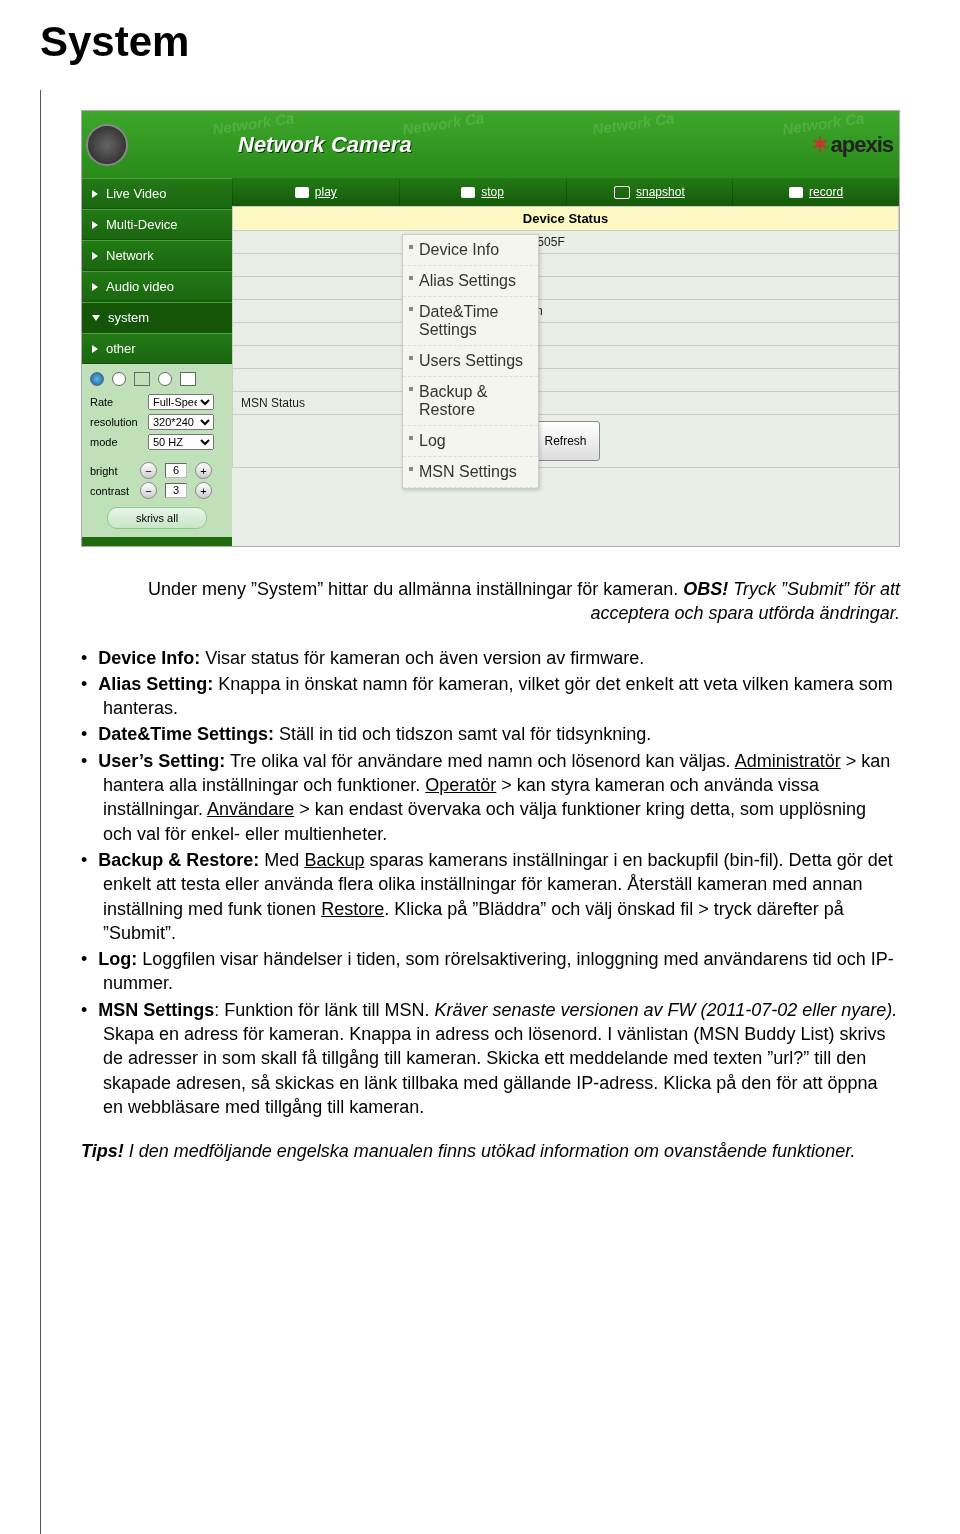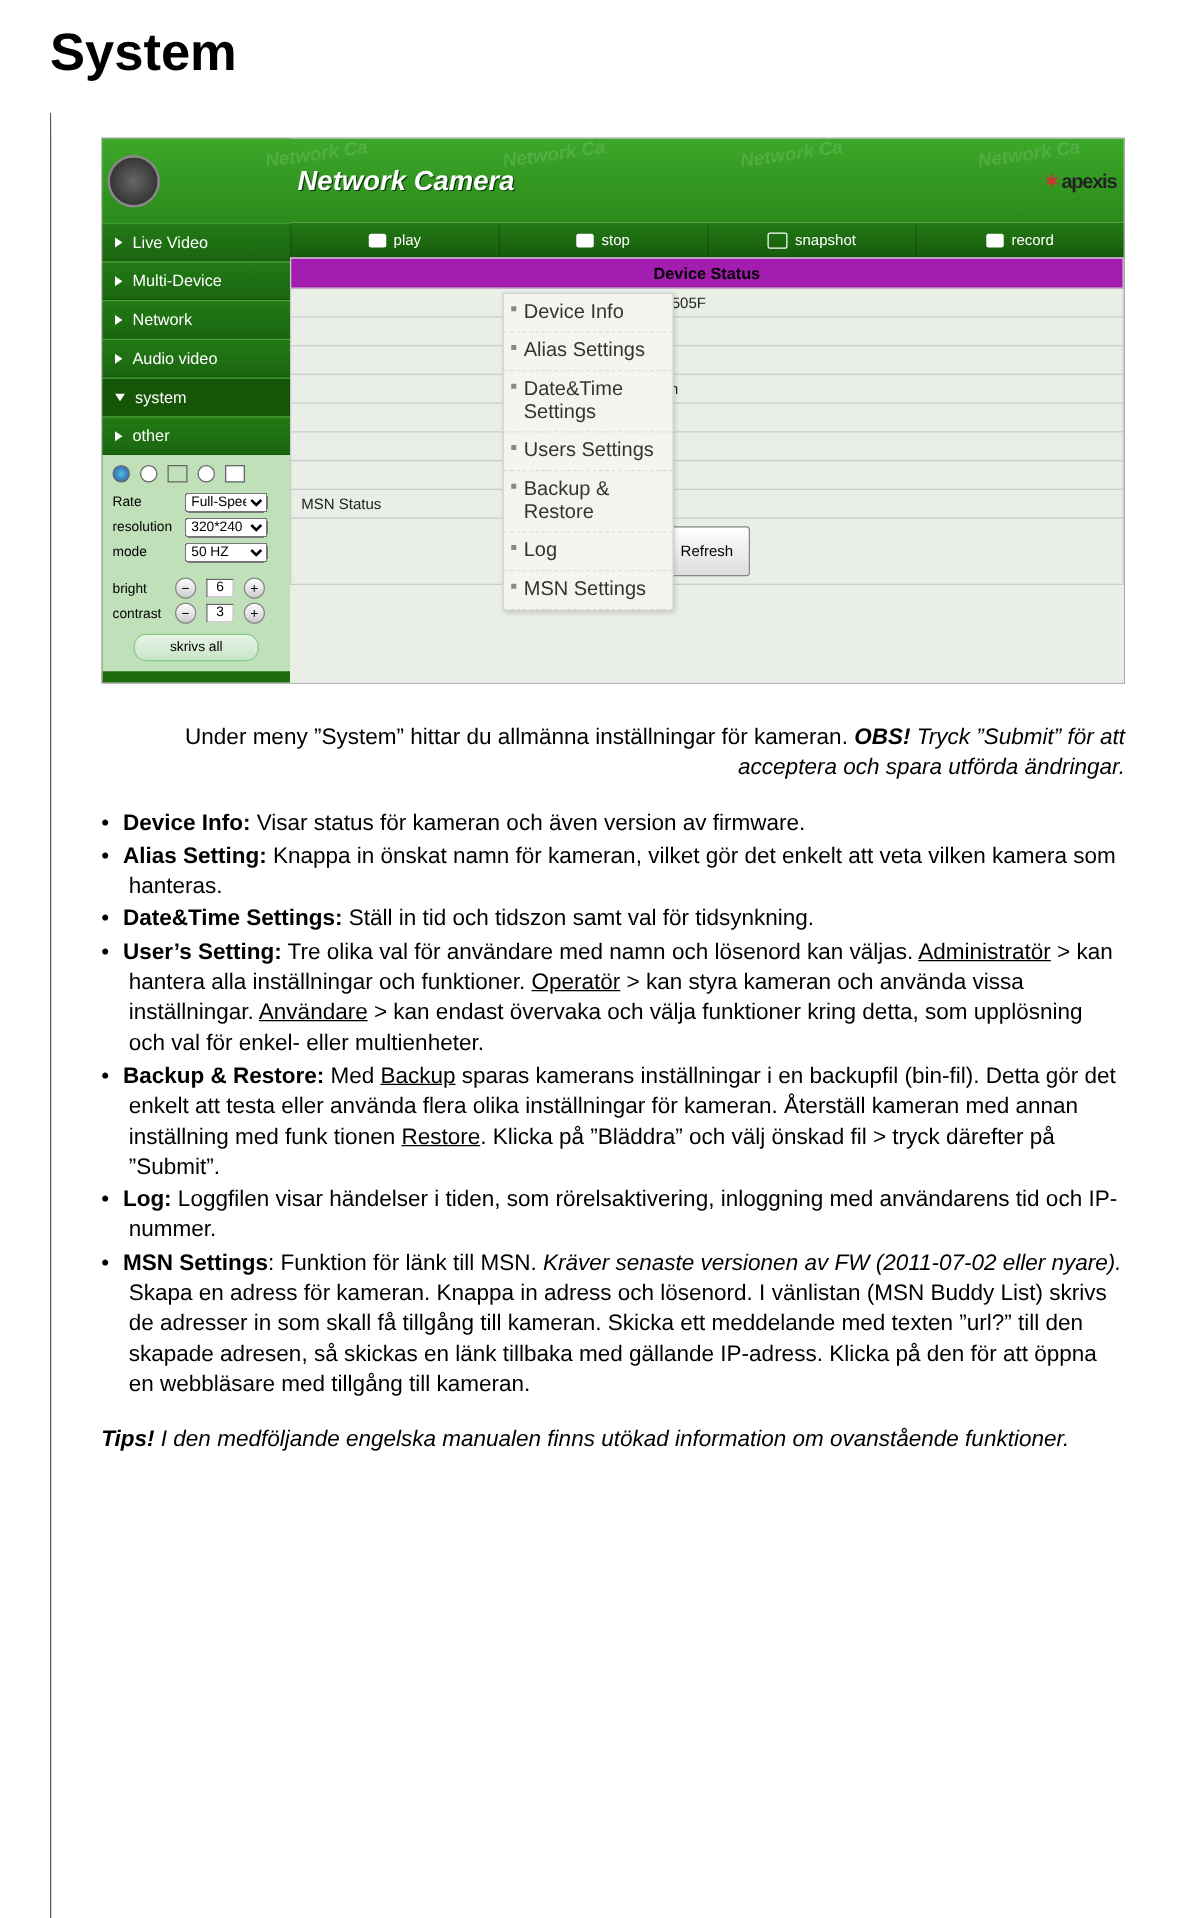--- a/index.html
+++ b/index.html
@@ -75,21 +75,21 @@
     font-weight: bold;
     text-shadow: 1px 1px #063806;
   }
   .header-right {
     margin-left: auto;
     display: flex;
     align-items: center;
   }
   .brand {
     font-family: Arial, sans-serif;
-    font-size: 16px;
+    font-size: 22px;
     font-weight: 900;
     color: #222;
     letter-spacing: -1px;
   }
   .brand-star {
     color: #c33;
     margin-right: 2px;
   }
   .sidebar .header-bar {
     padding: 6px 4px;
@@ -98,20 +98,21 @@
     flex: 1;
     background: #e9eee7;
   }
   .toolbar {
     display: flex;
     height: 28px;
     background: linear-gradient(#237a15, #165a0a);
     color: #fff;
     font-size: 12px;
     align-items: center;
+    text-decoration: underline;
   }
   .toolbar .tbtn {
     flex: 1;
     text-align: center;
     border-left: 1px solid rgba(0,0,0,0.2);
     padding: 6px 0;
     display: flex;
     align-items: center;
     justify-content: center;
     gap: 6px;
@@ -241,21 +242,21 @@
   .main-area {
     position: relative;
     min-height: 340px;
     background: #e9eee7;
   }
   .status-table {
     margin-left: 145px;
     padding-top: 0;
   }
   .st-title-row {
-    background: #a21caf;
+    background: #fef9c3;
     border: 1px solid #ccc;
     text-align: center;
     font-weight: bold;
     padding: 4px;
     font-size: 13px;
   }
   .st-row {
     display: flex;
     border-bottom: 1px solid #ccc;
     border-left: 1px solid #ccc;

